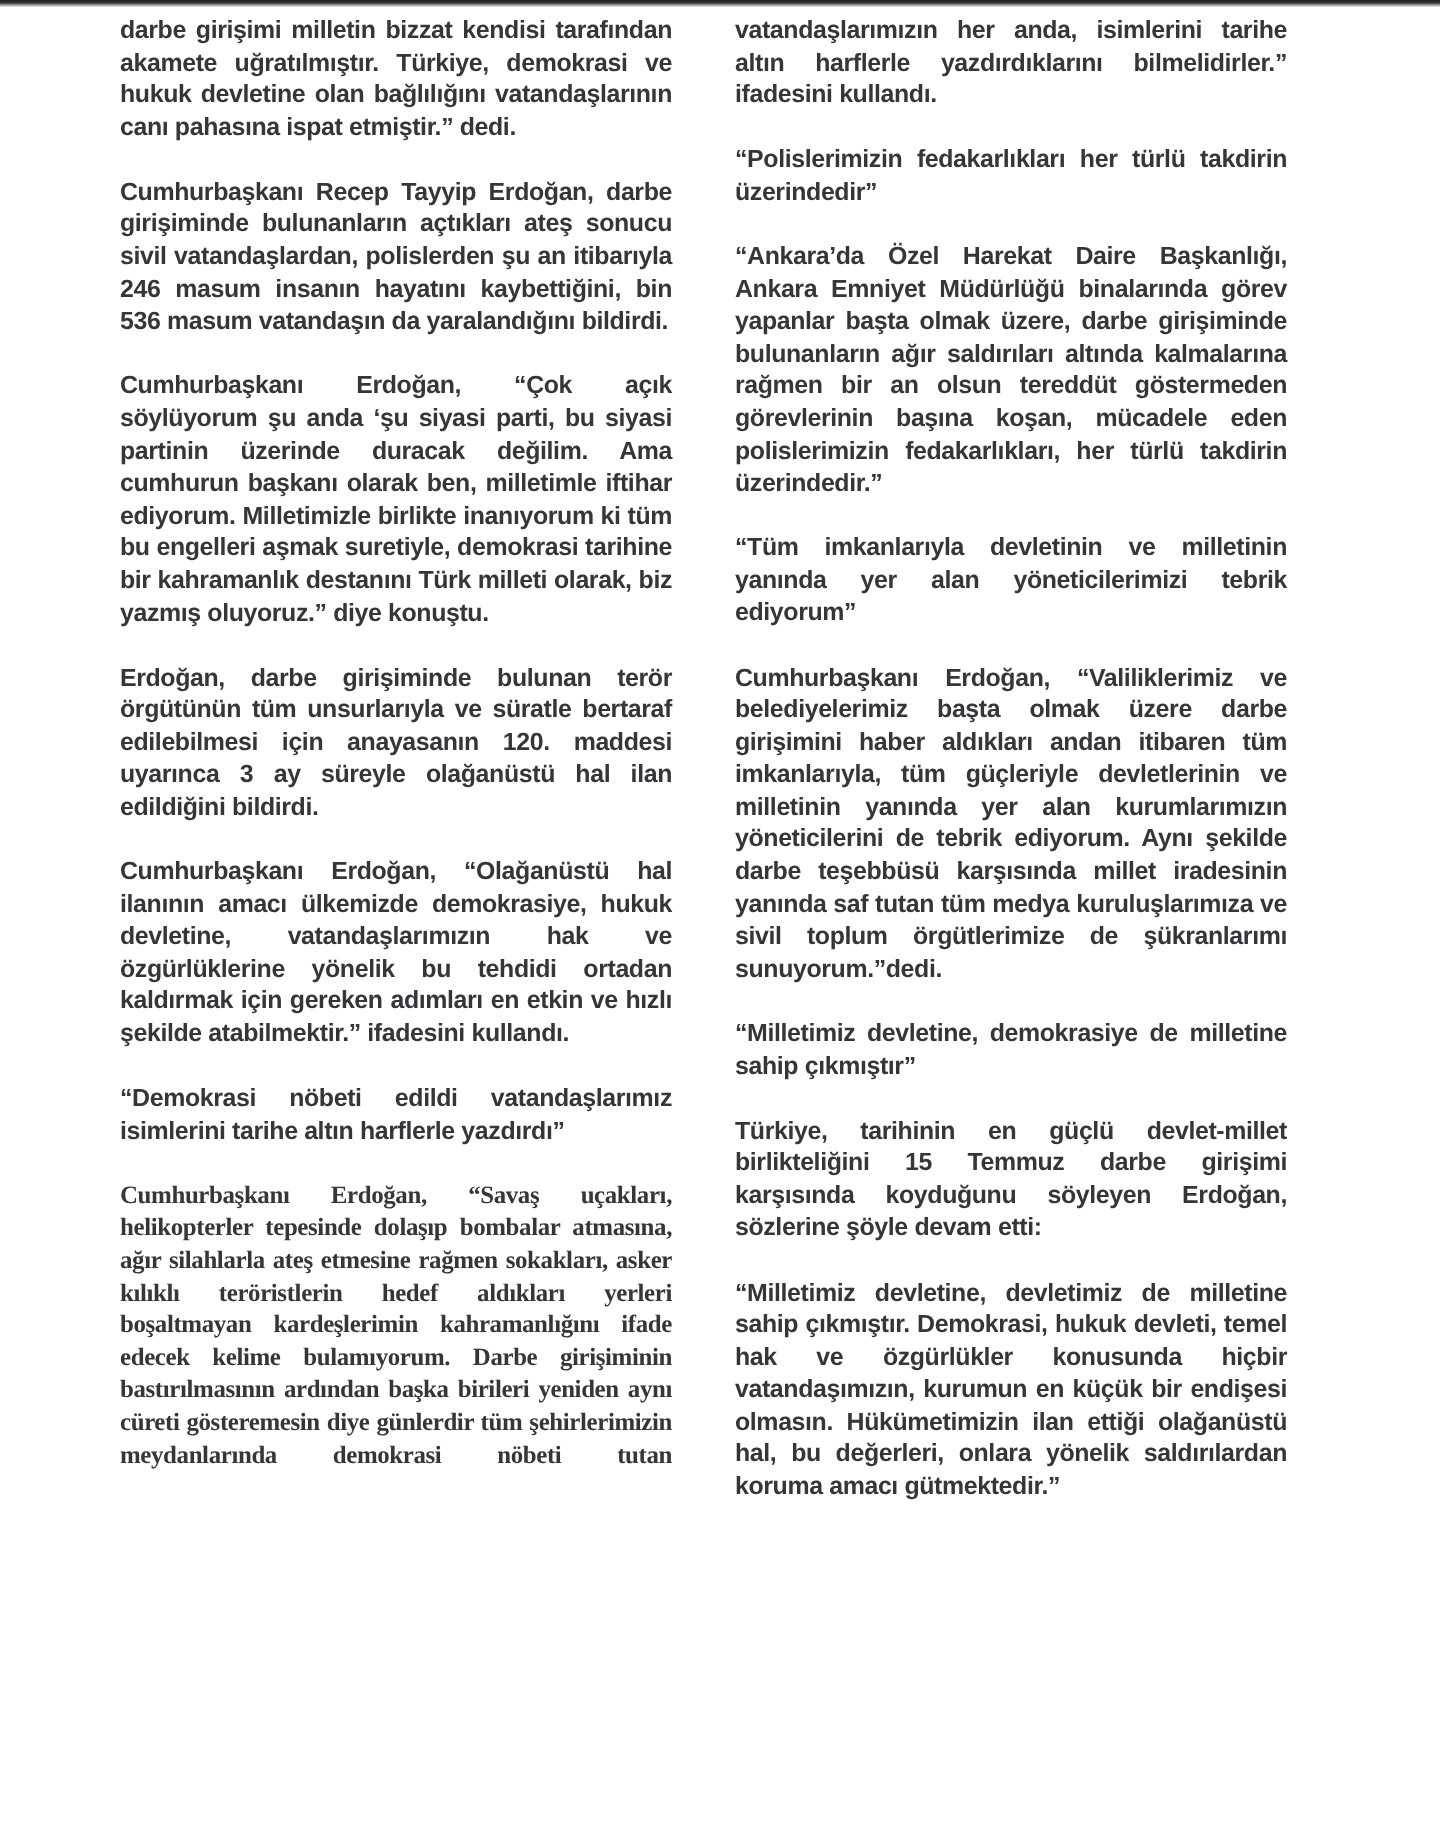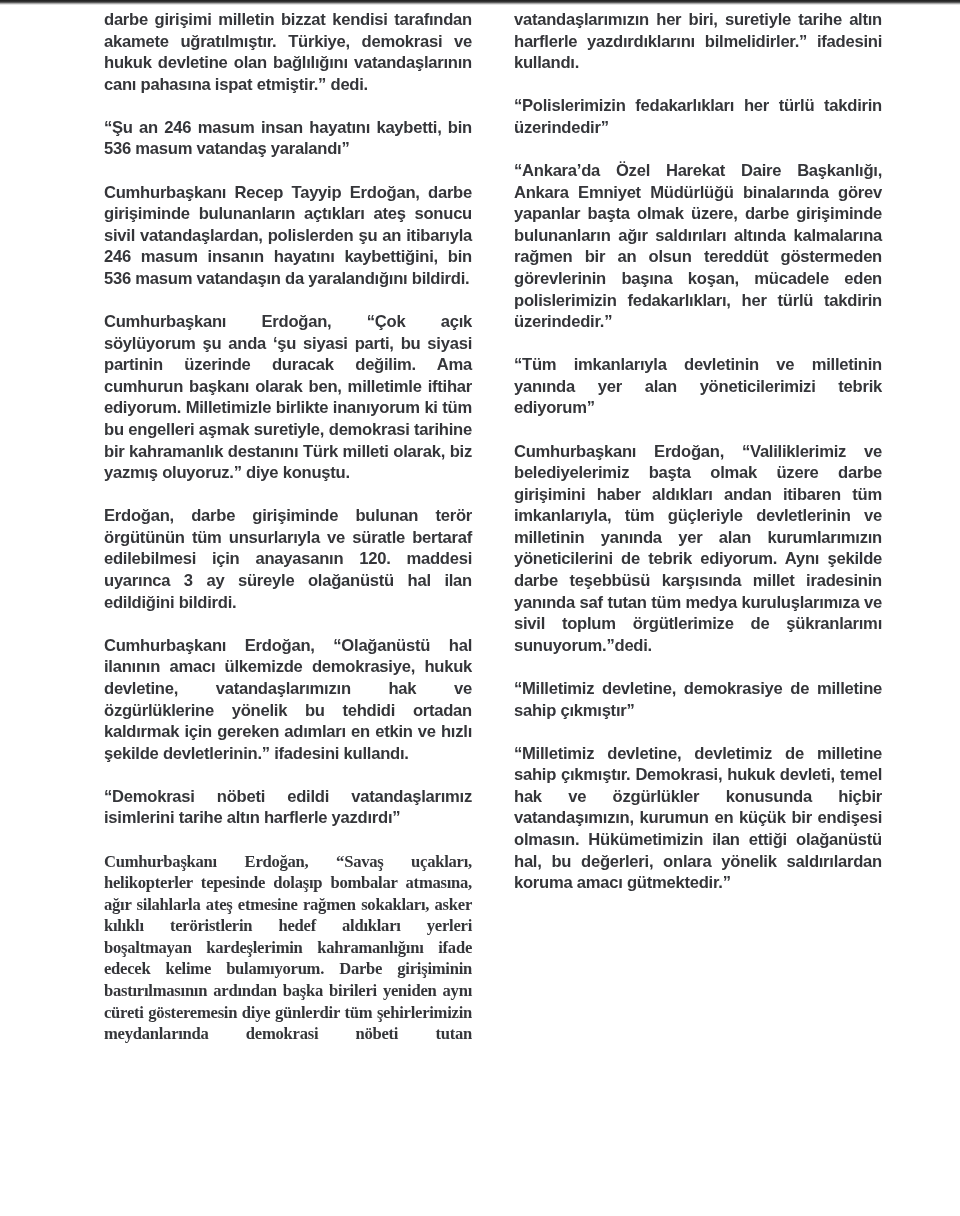--- a/index.html
+++ b/index.html
@@ -20,21 +20,21 @@
   .top-edge {
     position: absolute;
     top: 0; left: 0;
     width: 100%;
     height: 5px;
     background: linear-gradient(to bottom, #1c1c1c 0%, #3a3a3a 40%, #a8a8a8 70%, #ffffff 100%);
   }
   .columns {
     position: absolute;
     top: 9px;
-    left: 104px;
+    left: 80px;
     width: 777px;
     display: flex;
     gap: 42px;
   }
   .col {
     width: 368px;
     flex: 0 0 368px;
   }
   .col p {
     margin: 0 0 21.5px 0;
@@ -54,33 +54,33 @@
 </head>
 <body>
 
 <div class="page">
   <div class="top-edge"></div>
 
   <div class="columns">
 
     <div class="col">
       <p>darbe girişimi milletin bizzat kendisi tarafından akamete uğratılmıştır. Türkiye, demokrasi ve hukuk devletine olan bağlılığını vatandaşlarının canı pahasına ispat etmiştir.” dedi.</p>
-      <p>“Şu an 246 masum insan hayatını kaybetti, bin 536 masum vatandaş yaralandı”</p>
       <p>Cumhurbaşkanı Recep Tayyip Erdoğan, darbe girişiminde bulunanların açtıkları ateş sonucu sivil vatandaşlardan, polislerden şu an itibarıyla 246 masum insanın hayatını kaybettiğini, bin 536 masum vatandaşın da yaralandığını bildirdi.</p>
       <p>Cumhurbaşkanı Erdoğan, “Çok açık söylüyorum şu anda ‘şu siyasi parti, bu siyasi partinin üzerinde duracak değilim. Ama cumhurun başkanı olarak ben, milletimle iftihar ediyorum. Milletimizle birlikte inanıyorum ki tüm bu engelleri aşmak suretiyle, demokrasi tarihine bir kahramanlık destanını Türk milleti olarak, biz yazmış oluyoruz.” diye konuştu.</p>
       <p>Erdoğan, darbe girişiminde bulunan terör örgütünün tüm unsurlarıyla ve süratle bertaraf edilebilmesi için anayasanın 120. maddesi uyarınca 3 ay süreyle olağanüstü hal ilan edildiğini bildirdi.</p>
-      <p>Cumhurbaşkanı Erdoğan, “Olağanüstü hal ilanının amacı ülkemizde demokrasiye, hukuk devletine, vatandaşlarımızın hak ve özgürlüklerine yönelik bu tehdidi ortadan kaldırmak için gereken adımları en etkin ve hızlı şekilde devletlerinin.” ifadesini kullandı.</p>
+      <p>Cumhurbaşkanı Erdoğan, “Olağanüstü hal ilanının amacı ülkemizde demokrasiye, hukuk devletine, vatandaşlarımızın hak ve özgürlüklerine yönelik bu tehdidi ortadan kaldırmak için gereken adımları en etkin ve hızlı şekilde atabilmektir.” ifadesini kullandı.</p>
       <p>“Demokrasi nöbeti edildi vatandaşlarımız isimlerini tarihe altın harflerle yazdırdı”</p>
       <p class="justify-last">Cumhurbaşkanı Erdoğan, “Savaş uçakları, helikopterler tepesinde dolaşıp bombalar atmasına, ağır silahlarla ateş etmesine rağmen sokakları, asker kılıklı teröristlerin hedef aldıkları yerleri boşaltmayan kardeşlerimin kahramanlığını ifade edecek kelime bulamıyorum. Darbe girişiminin bastırılmasının ardından başka birileri yeniden aynı cüreti gösteremesin diye günlerdir tüm şehirlerimizin meydanlarında demokrasi nöbeti tutan</p>
     </div>
 
     <div class="col">
-      <p>vatandaşlarımızın her biri, suretiyle tarihe altın harflerle yazdırdıklarını bilmelidirler.” ifadesini kullandı.</p>
+      <p>vatandaşlarımızın her anda, isimlerini tarihe altın harflerle yazdırdıklarını bilmelidirler.” ifadesini kullandı.</p>
       <p>“Polislerimizin fedakarlıkları her türlü takdirin üzerindedir”</p>
       <p>“Ankara’da Özel Harekat Daire Başkanlığı, Ankara Emniyet Müdürlüğü binalarında görev yapanlar başta olmak üzere, darbe girişiminde bulunanların ağır saldırıları altında kalmalarına rağmen bir an olsun tereddüt göstermeden görevlerinin başına koşan, mücadele eden polislerimizin fedakarlıkları, her türlü takdirin üzerindedir.”</p>
       <p>“Tüm imkanlarıyla devletinin ve milletinin yanında yer alan yöneticilerimizi tebrik ediyorum”</p>
       <p>Cumhurbaşkanı Erdoğan, “Valiliklerimiz ve belediyelerimiz başta olmak üzere darbe girişimini haber aldıkları andan itibaren tüm imkanlarıyla, tüm güçleriyle devletlerinin ve milletinin yanında yer alan kurumlarımızın yöneticilerini de tebrik ediyorum. Aynı şekilde darbe teşebbüsü karşısında millet iradesinin yanında saf tutan tüm medya kuruluşlarımıza ve sivil toplum örgütlerimize de şükranlarımı sunuyorum.”dedi.</p>
       <p>“Milletimiz devletine, demokrasiye de milletine sahip çıkmıştır”</p>
+      <p>Türkiye, tarihinin en güçlü devlet-millet birlikteliğini 15 Temmuz darbe girişimi karşısında koyduğunu söyleyen Erdoğan, sözlerine şöyle devam etti:</p>
       <p>“Milletimiz devletine, devletimiz de milletine sahip çıkmıştır. Demokrasi, hukuk devleti, temel hak ve özgürlükler konusunda hiçbir vatandaşımızın, kurumun en küçük bir endişesi olmasın. Hükümetimizin ilan ettiği olağanüstü hal, bu değerleri, onlara yönelik saldırılardan koruma amacı gütmektedir.”</p>
     </div>
 
   </div>
 </div>
 
 </body></html>

